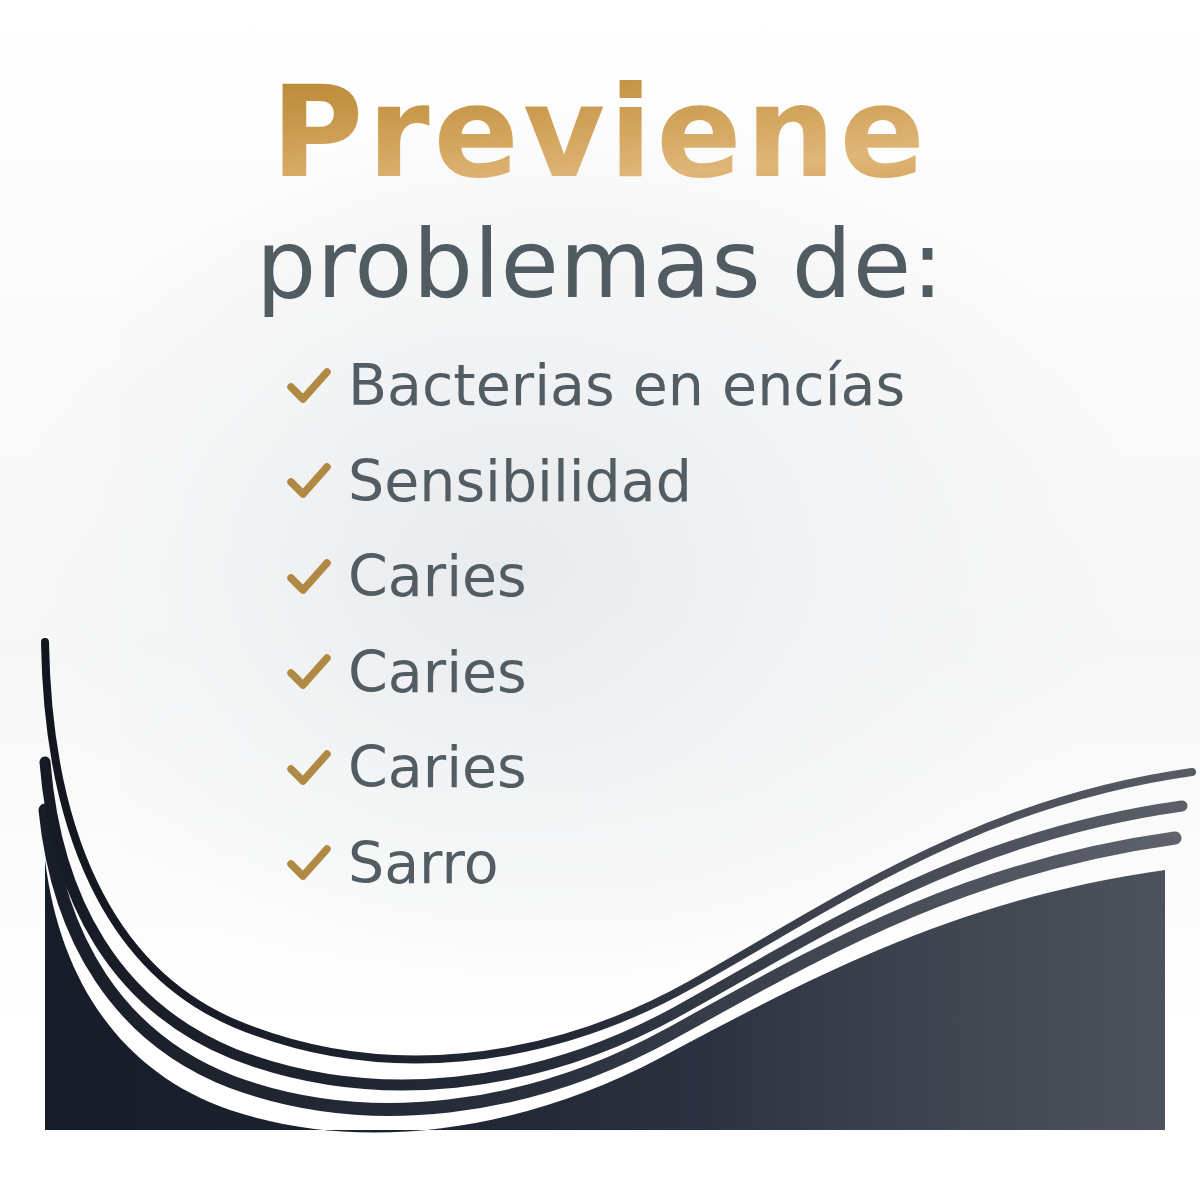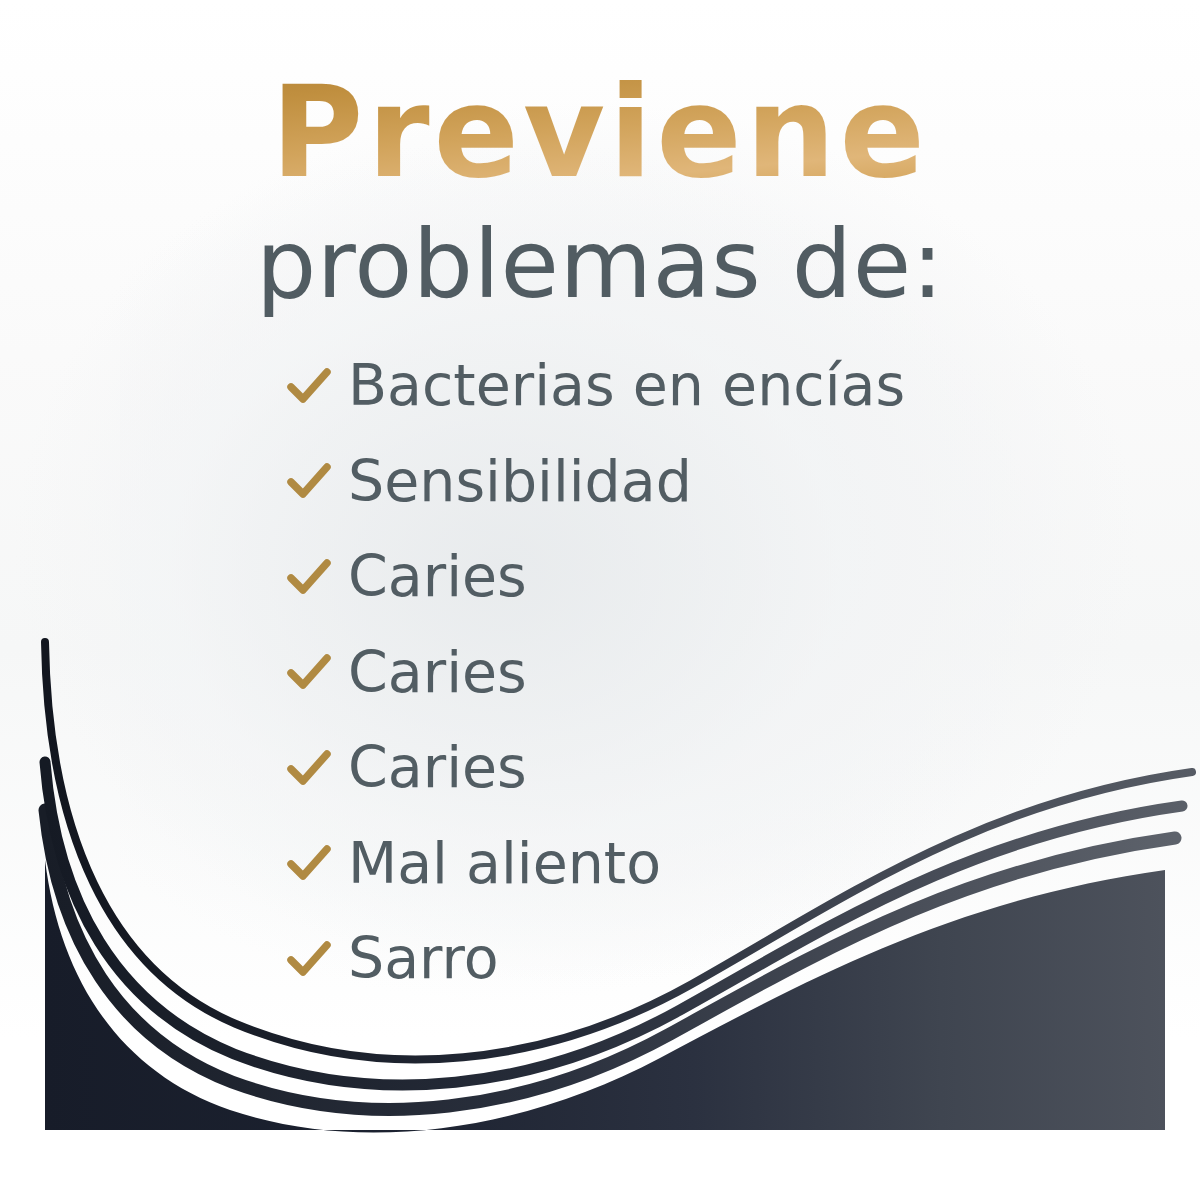--- a/index.html
+++ b/index.html
@@ -150,26 +150,20 @@
       <span class="item-label">Caries</span>
     </div>
 
     <div class="list-item">
       <svg class="check-icon" viewBox="0 0 46 46">
         <path d="M5 24 L17 36 L41 9" fill="none" stroke="#b08a42" stroke-width="7.5" stroke-linecap="round" stroke-linejoin="round"></path>
       </svg>
       <span class="item-label">Caries</span>
     </div>
 
-    <div class="list-item">
-      <svg class="check-icon" viewBox="0 0 46 46">
-        <path d="M5 24 L17 36 L41 9" fill="none" stroke="#b08a42" stroke-width="7.5" stroke-linecap="round" stroke-linejoin="round"></path>
-      </svg>
-      <span class="item-label">Mal aliento</span>
-    </div>
 
     <div class="list-item">
       <svg class="check-icon" viewBox="0 0 46 46">
         <path d="M5 24 L17 36 L41 9" fill="none" stroke="#b08a42" stroke-width="7.5" stroke-linecap="round" stroke-linejoin="round"></path>
       </svg>
       <span class="item-label">Sarro</span>
     </div>
 
   </div>
 

